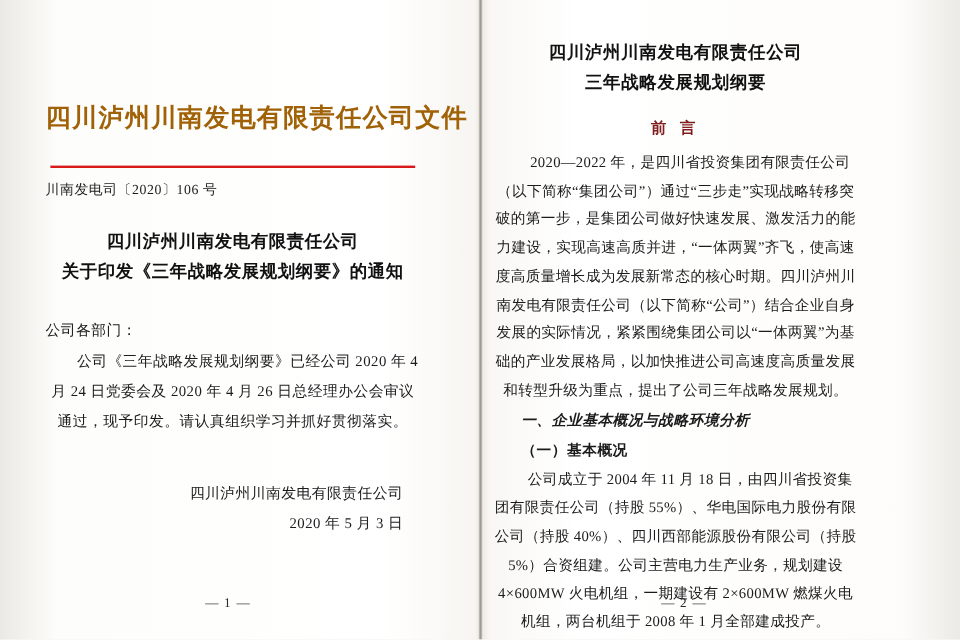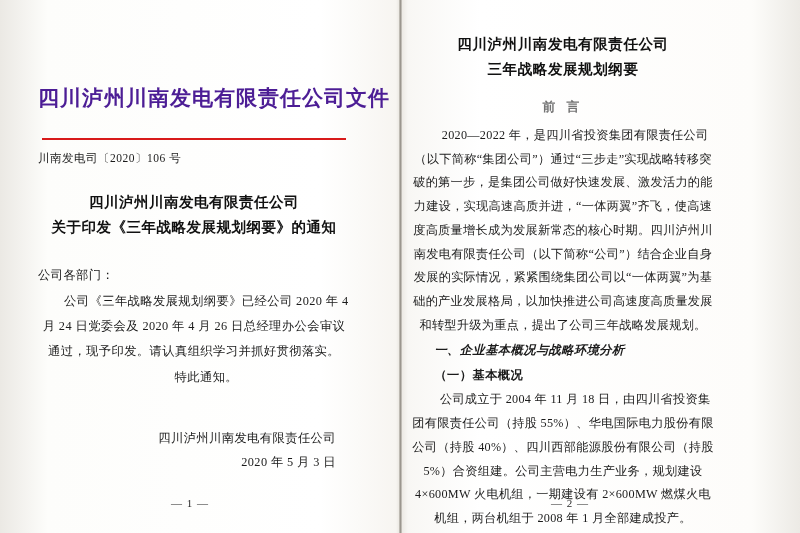--- a/index.html
+++ b/index.html
@@ -46,21 +46,21 @@
     position: absolute;
     left: 399px;
     top: 0;
     width: 3px;
     height: 533px;
     background: linear-gradient(90deg, rgba(150,145,135,0.35), rgba(90,85,75,0.55), rgba(150,145,135,0.3));
   }
 
   
   .doc-title {
-    color: #4c1d95;
+    color: #a16207;
     font-weight: bold;
     font-size: 21px;
     letter-spacing: 1px;
     text-align: center;
     margin-top: 58px;
     white-space: nowrap;
   }
   .red-rule {
     height: 2px;
     background: #d81a1a;
@@ -120,21 +120,21 @@
     color: #111;
     font-size: 14.5px;
     line-height: 1.75;
     letter-spacing: 0.6px;
     margin-top: 12px;
   }
   .section-center {
     text-align: center;
     font-weight: bold;
     font-size: 12.8px;
-    color: #737373;
+    color: #7f1d1d;
     letter-spacing: 4px;
     margin: 16px 0 8px 0;
   }
   .body-right {
     font-size: 12.2px;
     color: #1b1b1b;
     line-height: 1.95;
     letter-spacing: 0.3px;
     text-align: justify;
   }
@@ -166,21 +166,20 @@
     <div class="doc-number">川南发电司〔2020〕106 号</div>
 
     <div class="notice-title">
       <div>四川泸州川南发电有限责任公司</div>
       <div>关于印发《三年战略发展规划纲要》的通知</div>
     </div>
 
     <div class="body-left">
       <p>公司各部门：</p>
       <p class="indent2">公司《三年战略发展规划纲要》已经公司 2020 年 4 月 24 日党委会及 2020 年 4 月 26 日总经理办公会审议通过，现予印发。请认真组织学习并抓好贯彻落实。</p>
-      <p class="indent2">特此通知。</p>
     </div>
 
     <div class="signature">
       <div>四川泸州川南发电有限责任公司</div>
       <div>2020 年 5 月 3 日</div>
     </div>
 
     <div class="page-num">— 1 —</div>
   </div>
 

